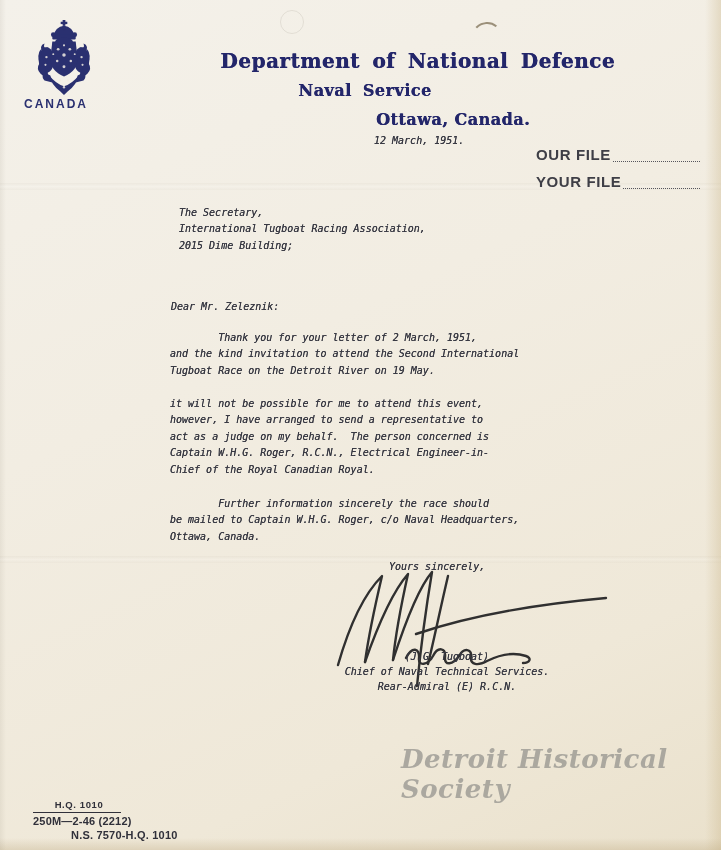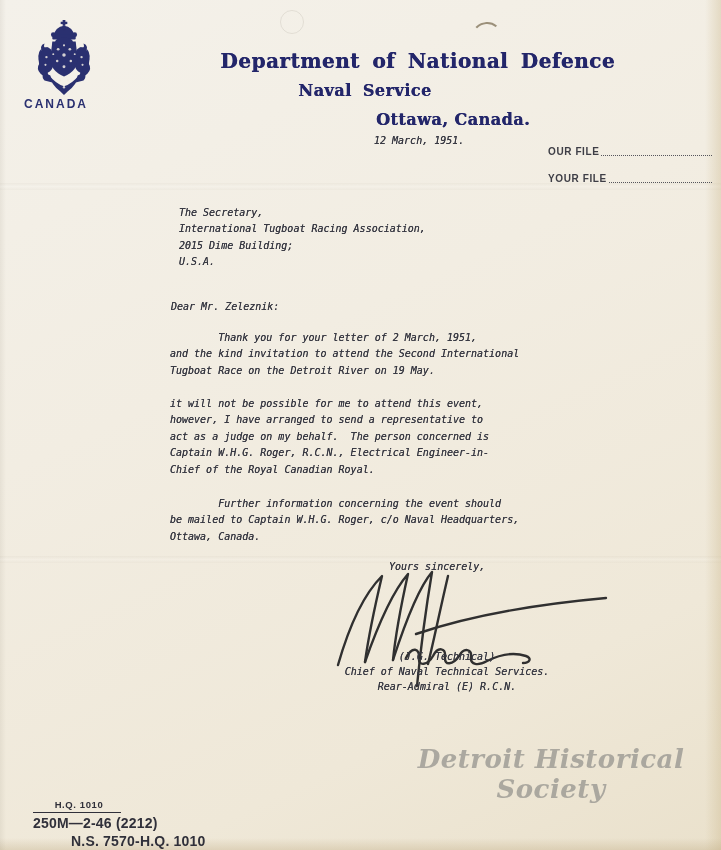--- a/index.html
+++ b/index.html
@@ -30,47 +30,47 @@
   .dept{position:absolute;left:115px;top:49px;width:500px;text-align:right;
     font-family:"DejaVu Serif",serif;font-weight:bold;font-size:20px;color:#23266a;
     word-spacing:5px;letter-spacing:.5px;text-shadow:.4px 0 #23266a;}
   .service{position:absolute;left:115px;top:81px;width:500px;text-align:center;
     font-family:"DejaVu Serif",serif;font-weight:bold;font-size:16px;color:#23266a;
     word-spacing:5px;letter-spacing:.5px;text-shadow:.4px 0 #23266a;}
   .place{position:absolute;left:376px;top:110px;font-family:"DejaVu Serif",serif;
     font-weight:bold;font-size:16px;color:#23266a;text-shadow:.4px 0 #23266a;letter-spacing:.5px;}
   .dateline{position:absolute;left:374px;top:133px;font-size:12.5px;color:#383943;
     text-shadow:0 0 .4px #383943;}
-  .file-row{position:absolute;left:548px;width:164px;display:flex;align-items:flex-end;
-    font-family:"Liberation Sans",sans-serif;font-weight:bold;font-size:10px;
+  .file-row{position:absolute;left:536px;width:164px;display:flex;align-items:flex-end;
+    font-family:"Liberation Sans",sans-serif;font-weight:bold;font-size:15px;
     letter-spacing:.6px;color:#3e3e46;}
   .file-our{top:146px;} .file-your{top:173px;}
   .leader{flex:1;border-bottom:1.6px dotted #55555c;margin:0 0 1px 2px;min-width:10px;}
   .file-value{position:absolute;font-size:11px;}
   
   .type{font-size:10px;line-height:16.4px;color:#383943;text-shadow:0 0 .4px #383943;font-style:italic;}
   .tline{white-space:pre;}
   .recipient{position:absolute;left:171px;top:205px;margin-left:8px;}
   .salutation{position:absolute;left:171px;top:299px;}
   .para1{position:absolute;left:170px;top:330px;}
   .para2{position:absolute;left:170px;top:396px;}
   .para3{position:absolute;left:170px;top:496px;}
   .valediction{position:absolute;left:389px;top:559px;}
   .sigblock{position:absolute;left:287px;top:649px;width:320px;text-align:center;line-height:15.2px;}
   .signature-svg{position:absolute;left:318px;top:560px;width:300px;height:130px;}
   
   .watermark{position:absolute;left:401px;top:744px;width:300px;
     font-family:"DejaVu Serif",serif;font-style:italic;font-weight:bold;
-    font-size:26px;color:rgba(148,147,142,.75);letter-spacing:.5px;text-align:center;}
+    font-size:26px;color:rgba(148,147,142,.75);letter-spacing:.5px;}
   
   .footer{position:absolute;left:33px;top:799px;width:92px;
     font-family:"Liberation Sans",sans-serif;font-weight:bold;color:#30303a;}
   .f-form{font-size:9.5px;text-align:center;letter-spacing:.6px;}
   .f-rule{border:none;border-top:1.4px solid #30303a;margin:2px 0 2px 0;width:88px;}
-  .f-print,.f-stock{font-size:14px;letter-spacing:.2px;white-space:nowrap;}
+  .f-print,.f-stock{font-size:11px;letter-spacing:.2px;white-space:nowrap;}
   .f-stock{margin-top:2px;padding-left:38px;}
 </style>
 </head>
 <body>
 
 <div class="page">
 
   <div class="crease" style="top:183px"></div>
   <div class="crease" style="top:556px"></div>
   <div class="edge-right"></div>
@@ -142,58 +142,57 @@
   <div class="file-row file-your">
     <span>YOUR FILE</span>
     <span class="leader"></span>
     <span class="file-value"></span>
   </div>
 
   <div class="recipient type">
       <div class="tline">The Secretary,</div>
       <div class="tline">International Tugboat Racing Association,</div>
       <div class="tline">2015 Dime Building;</div>
-      <div class="tline">U.S.A.</div>
     </div>
 
   <div class="salutation type">Dear Mr. Zeleznik:</div>
 
   <div class="para1 type">
       <div class="tline">        Thank you for your letter of 2 March, 1951,</div>
       <div class="tline">and the kind invitation to attend the Second International</div>
       <div class="tline">Tugboat Race on the Detroit River on 19 May.</div>
     </div>
   <div class="para2 type">
       <div class="tline">it will not be possible for me to attend this event,</div>
       <div class="tline">however, I have arranged to send a representative to</div>
       <div class="tline">act as a judge on my behalf.  The person concerned is</div>
       <div class="tline">Captain W.H.G. Roger, R.C.N., Electrical Engineer-in-</div>
       <div class="tline">Chief of the Royal Canadian Royal.</div>
     </div>
   <div class="para3 type">
-      <div class="tline">        Further information concerning the event should</div>
+      <div class="tline">        Further information sincerely the race should</div>
       <div class="tline">be mailed to Captain W.H.G. Roger, c/o Naval Headquarters,</div>
       <div class="tline">Ottawa, Canada.</div>
     </div>
 
   <div class="valediction type">Yours sincerely,</div>
 
   <svg class="signature-svg" viewBox="0 0 300 130">
     <g fill="none" stroke="#1c1c1e" stroke-width="2.4" stroke-linecap="round" stroke-linejoin="round" opacity="0.9">
       <path d="M 20 105 C 30 70, 45 35, 64 16 C 56 50, 50 80, 47 102"></path>
       <path d="M 47 102 C 60 65, 76 30, 90 14 C 82 50, 77 80, 75 100"></path>
       <path d="M 75 100 C 88 60, 102 26, 114 12 C 108 48, 103 85, 99 126"></path>
       <path d="M 130 16 C 122 50, 116 80, 110 104"></path>
       <path d="M 98 74 C 145 58, 210 45, 288 38"></path>
       <path d="M 88 98 c 6 -12 14 -10 13 0 c -1 9 9 7 14 -2 c 5 -10 13 -8 12 1 c -1 9 8 8 14 -1 c 5 -9 13 -7 12 1 c -1 8 7 9 16 4 c 14 -7 27 -9 39 -5 c 6 2 4 7 -3 7"></path>
     </g>
   </svg>
 
   <div class="sigblock type">
-    <div>(J.G. Technical)</div>
+    <div>(J.G. Tugboat)</div>
     <div>Chief of Naval Technical Services.</div>
     <div>Rear-Admiral (E) R.C.N.</div>
   </div>
 
   <div class="watermark">Detroit Historical Society</div>
 
   <div class="footer">
     <div class="f-form">H.Q. 1010</div>
     <hr class="f-rule">
     <div class="f-print">250M—2-46 (2212)</div>

